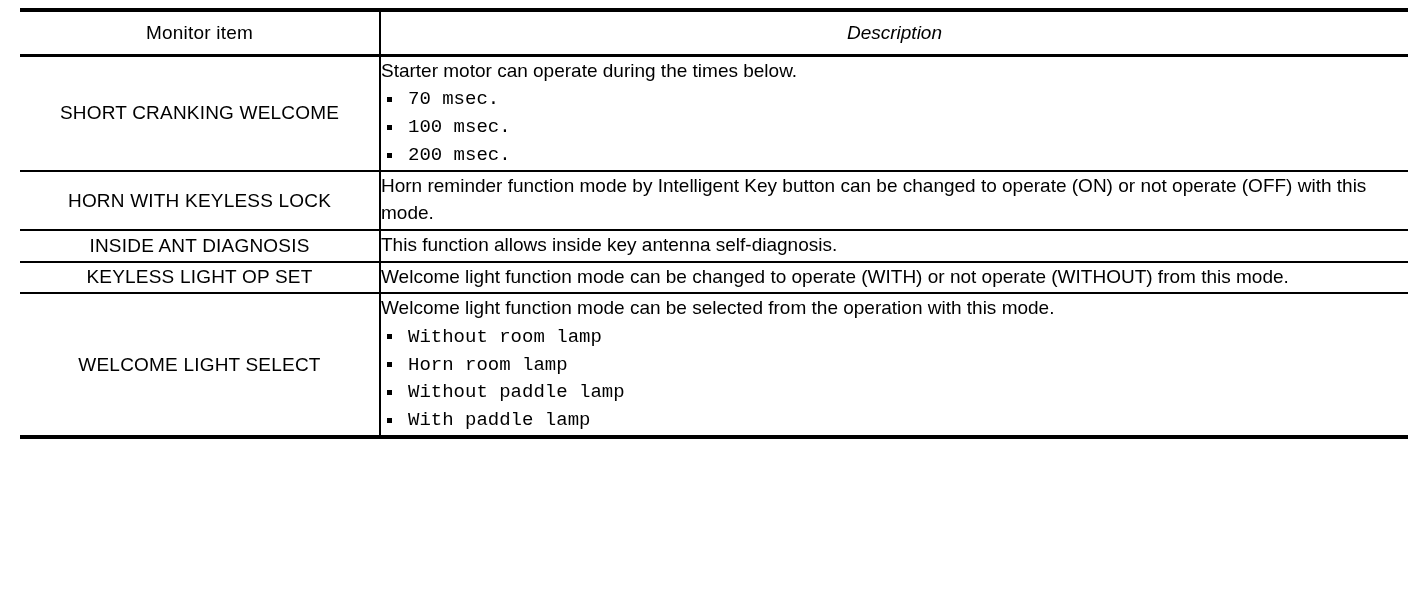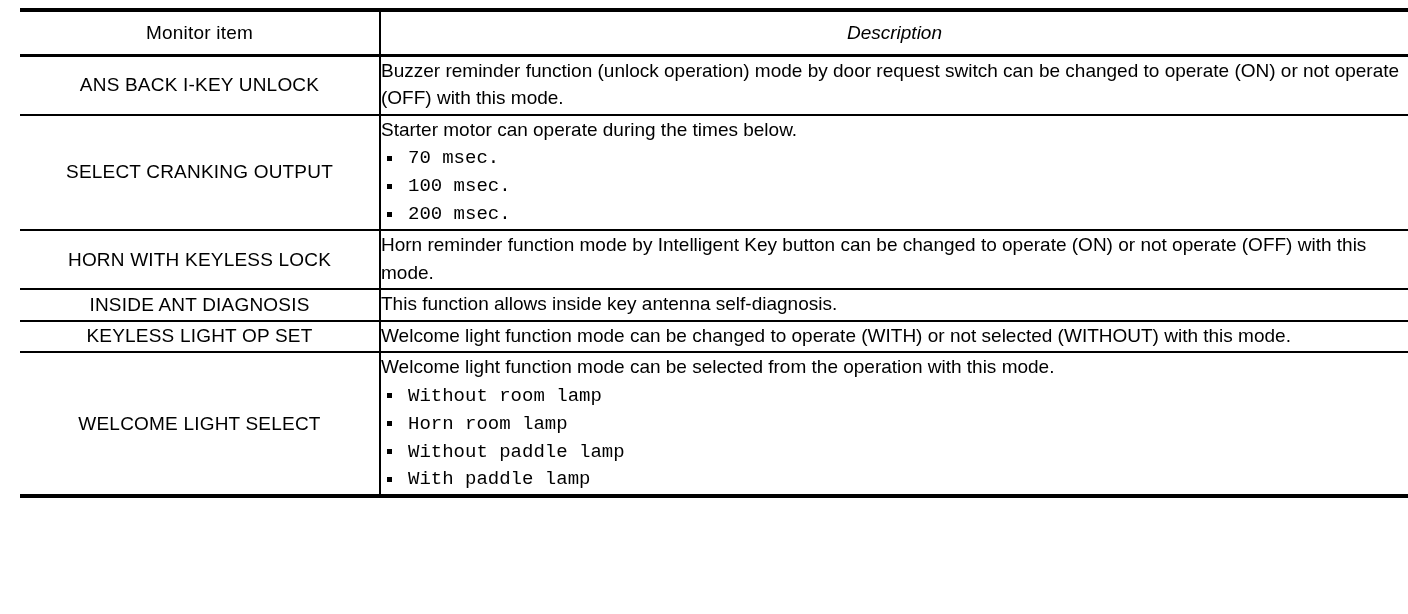--- a/index.html
+++ b/index.html
@@ -137,32 +137,24 @@
 
     <thead>
       <tr class="rule-top rule-header">
         <th class="cell-monitor">Monitor item</th>
         <th class="cell-desc">Description</th>
       </tr>
     </thead>
 
     <tbody>
 
-      <tr class="rule-row">
-        <td class="cell-monitor">
-          <span class="monitor-label">ANS BACK I-KEY UNLOCK</span>
-        </td>
-        <td class="cell-desc">
-          <p class="desc-lead">Buzzer reminder function (unlock operation) mode by door request switch can be changed to operate (ON) or not operate (OFF) with this mode.</p>
-        </td>
-      </tr>
-
-      <tr class="rule-row">
-        <td class="cell-monitor">
-          <span class="monitor-label">SELECT CRANKING OUTPUT</span>
+
+      <tr class="rule-row">
+        <td class="cell-monitor">
+          <span class="monitor-label">SHORT CRANKING WELCOME</span>
         </td>
         <td class="cell-desc">
           <p class="desc-lead">Starter motor can operate during the times below.</p>
           <ul class="desc-list">
             <li>
               <span class="bullet-dot"></span>
               <span>70 msec.</span>
             </li>
             <li>
               <span class="bullet-dot"></span>
@@ -192,21 +184,21 @@
         <td class="cell-desc">
           <p class="desc-lead">This function allows inside key antenna self-diagnosis.</p>
         </td>
       </tr>
 
       <tr class="rule-row">
         <td class="cell-monitor">
           <span class="monitor-label">KEYLESS LIGHT OP SET</span>
         </td>
         <td class="cell-desc">
-          <p class="desc-lead">Welcome light function mode can be changed to operate (WITH) or not selected (WITHOUT) with this mode.</p>
+          <p class="desc-lead">Welcome light function mode can be changed to operate (WITH) or not operate (WITHOUT) from this mode.</p>
         </td>
       </tr>
 
       <tr class="rule-bottom">
         <td class="cell-monitor">
           <span class="monitor-label">WELCOME LIGHT SELECT</span>
         </td>
         <td class="cell-desc">
           <p class="desc-lead">Welcome light function mode can be selected from the operation with this mode.</p>
           <ul class="desc-list">

